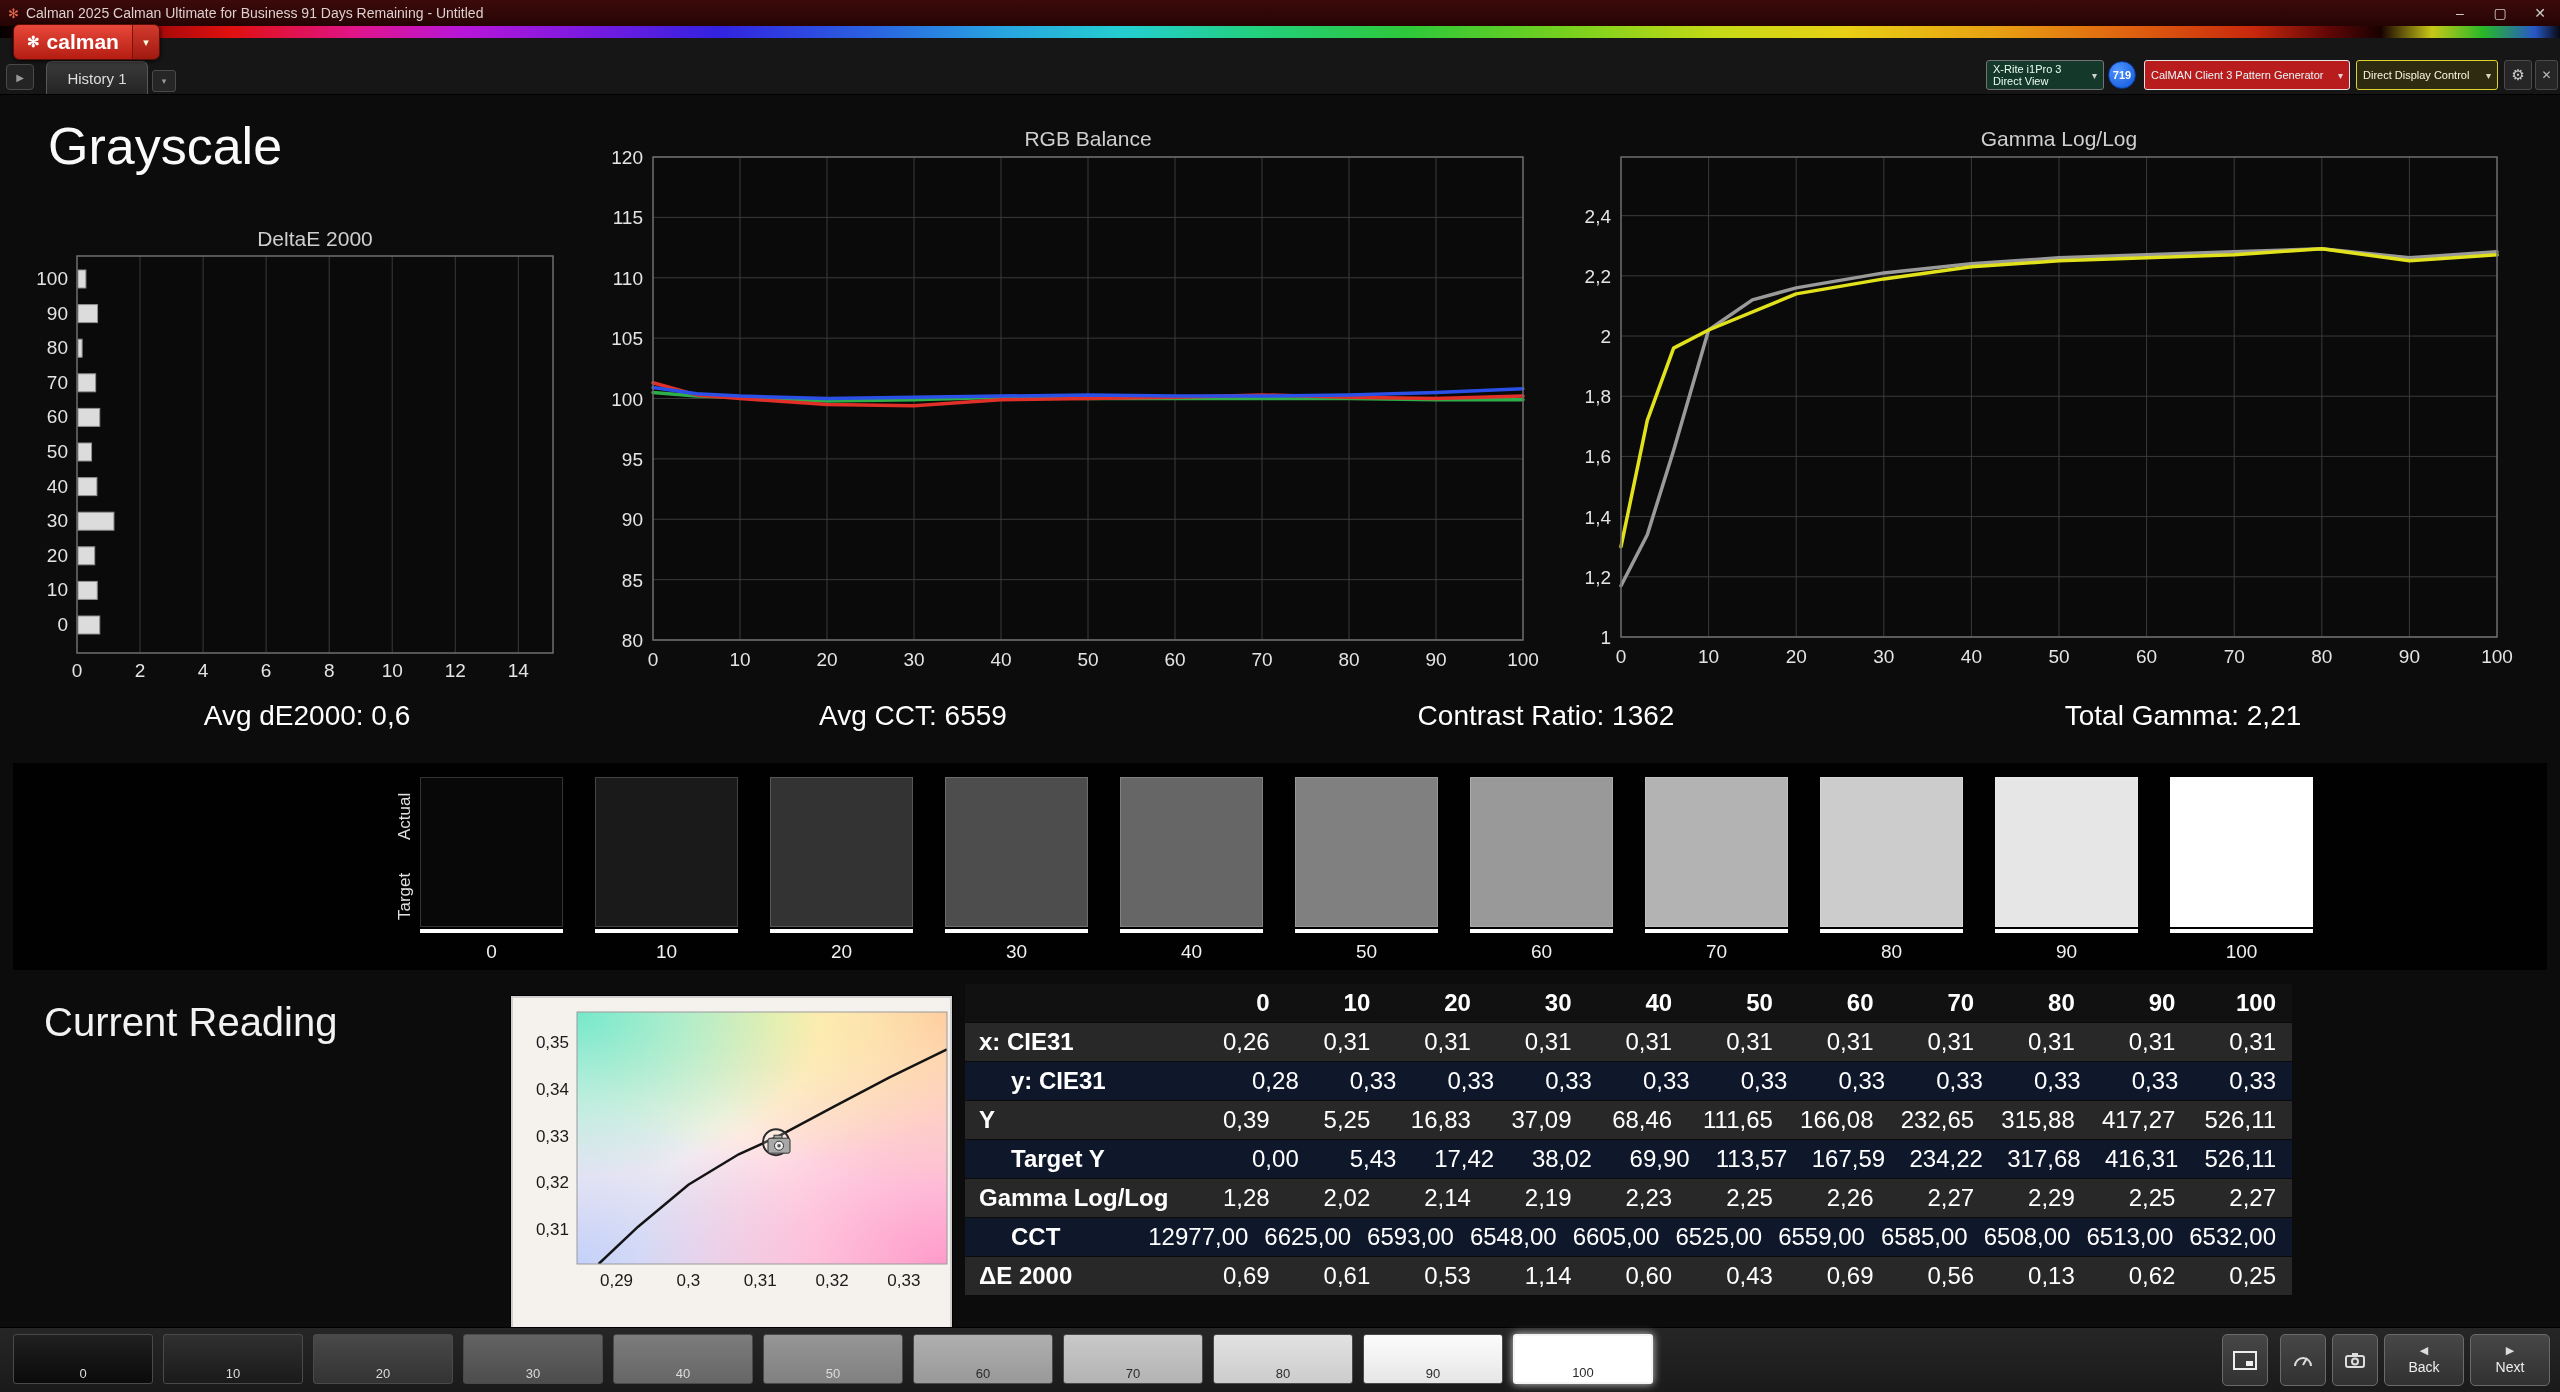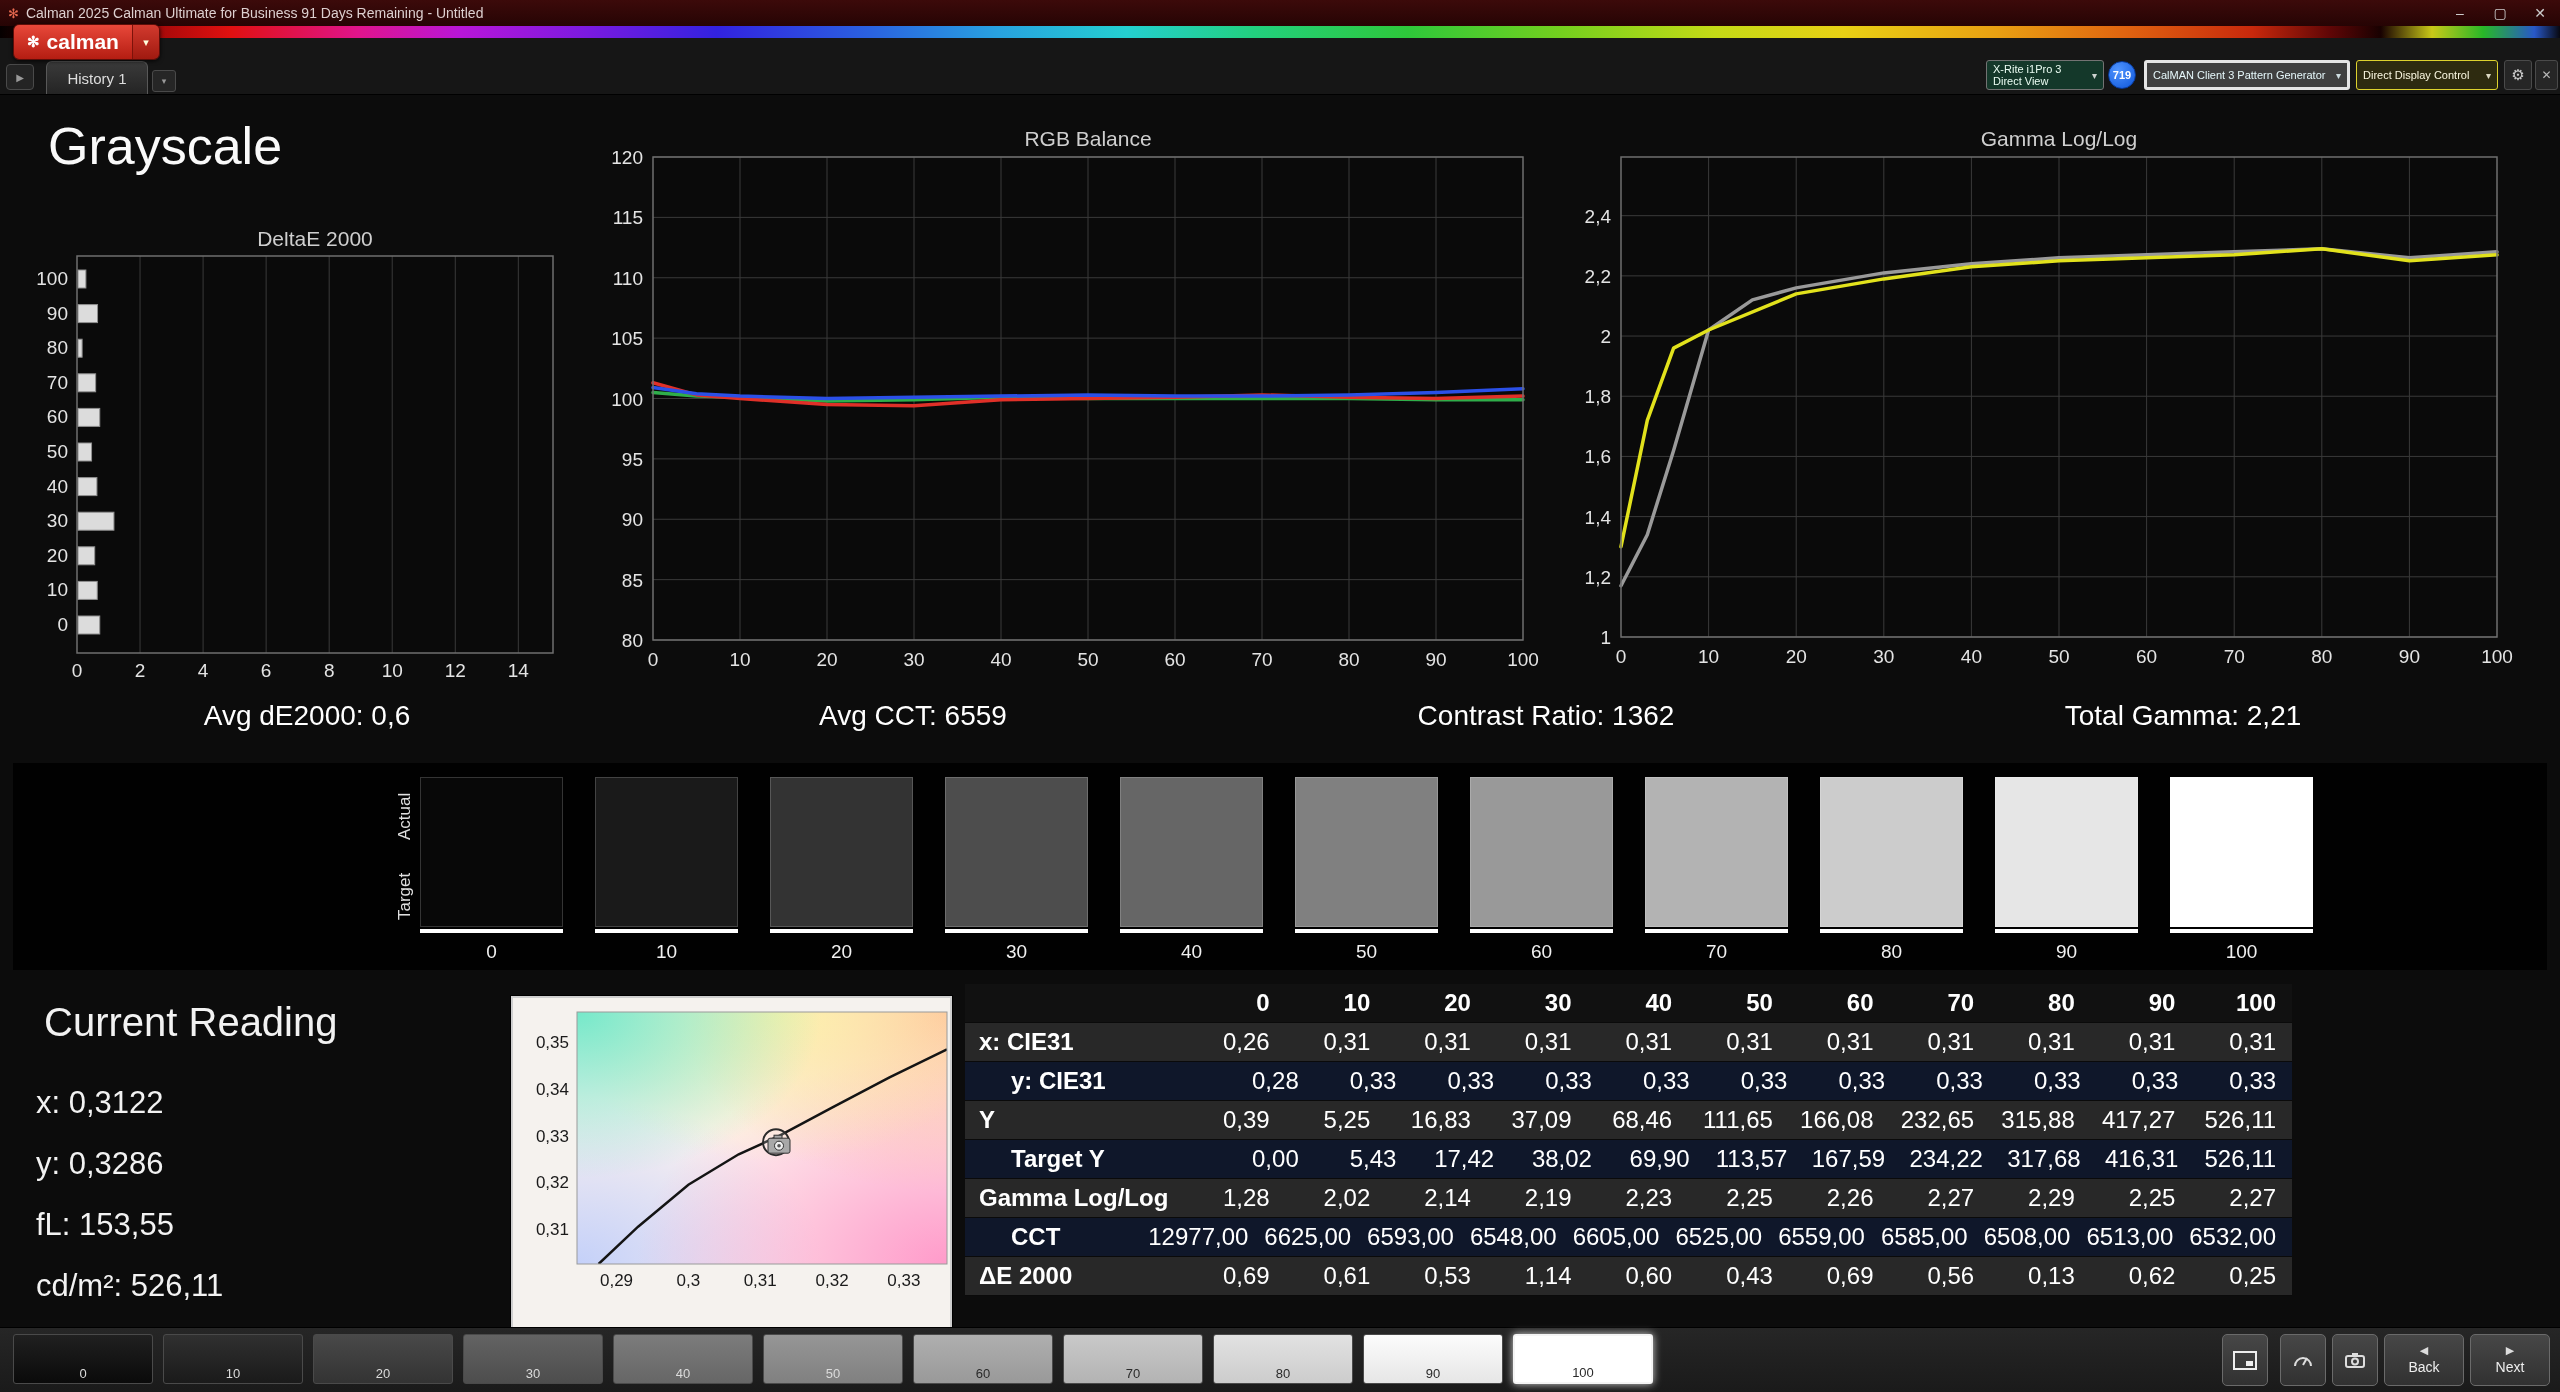--- a/index.html
+++ b/index.html
@@ -45,21 +45,21 @@
     align-items:center;justify-content:center;}
 
   .tb-btn{position:absolute;top:60px;height:30px;box-sizing:border-box;border-radius:3px;
     display:flex;align-items:center;padding:0 6px;gap:6px;color:#eee;}
   .tb-btn .chev{margin-left:auto;font-size:10px;opacity:.85;}
   .btn-meter{left:1986px;width:118px;background:#14382a;border:1px solid #737373;}
   .btn-meter .lines{display:flex;flex-direction:column;font-size:11px;line-height:12px;color:#eafcf2;}
   .badge{position:absolute;left:2108px;top:61px;width:28px;height:28px;border-radius:50%;
     background:radial-gradient(circle at 35% 30%,#4f94ff,#0d55d8);color:#fff;font-size:11px;
     font-weight:bold;display:flex;align-items:center;justify-content:center;border:1px solid #083a9a;box-sizing:border-box;}
-  .btn-client{left:2144px;width:206px;background:#404040;border:3px solid #e5e5e5;font-size:11px;color:#e6f8fb;}
+  .btn-client{left:2144px;width:206px;background:#b91c1c;border:1px solid #e5e5e5;font-size:11px;color:#e6f8fb;}
   .btn-display{left:2356px;width:142px;background:#2e2b10;border:1px solid #ded22e;font-size:11px;color:#fbf8e2;}
   .btn-gear{left:2504px;width:28px;background:#262626;border:1px solid #4a4a4a;justify-content:center;font-size:15px;color:#ccc;}
   .btn-power{left:2535px;width:23px;background:#262626;border:1px solid #4a4a4a;justify-content:center;font-size:12px;color:#bbb;}
 
   
   .page-title{position:absolute;left:48px;top:116px;font-size:52px;color:#fafafa;}
   svg text{font-family:"Liberation Sans",sans-serif;}
   #deltae-svg{position:absolute;left:20px;top:232px;}
   #rgb-svg{position:absolute;left:600px;top:130px;}
   #gamma-svg{position:absolute;left:1570px;top:130px;}
@@ -372,26 +372,20 @@
         </div>
         <div class="sw-item">
           <div class="sw-box" style="background: rgb(255, 255, 255);"></div>
           <div class="sw-line"></div>
           <div class="sw-num">100</div>
         </div>
       </div>
   </div>
 
   <div class="cr-title">Current Reading</div>
-  <div class="cr-lines">
-    <div>x: 0,3122</div>
-    <div>y: 0,3286</div>
-    <div>fL: 153,55</div>
-    <div>cd/m²: 526,11</div>
-  </div>
 
   <div class="cie-panel">
     <div class="cie-field"></div>
     <svg id="cie-svg" width="441" height="327">
         <defs>
           <clipPath id="cieclip">
             <rect x="64" y="14" width="370" height="252"></rect>
           </clipPath>
         </defs>
         <path d="M85.6 266.0 L125.1 228.7 L175.4 186.7 L225.7 156.3 L266.6 137.7 L319.0 109.7 L376.5 79.3 L434.0 51.3" fill="none" stroke="#141414" stroke-width="2.5" clip-path="url(#cieclip)"></path>

